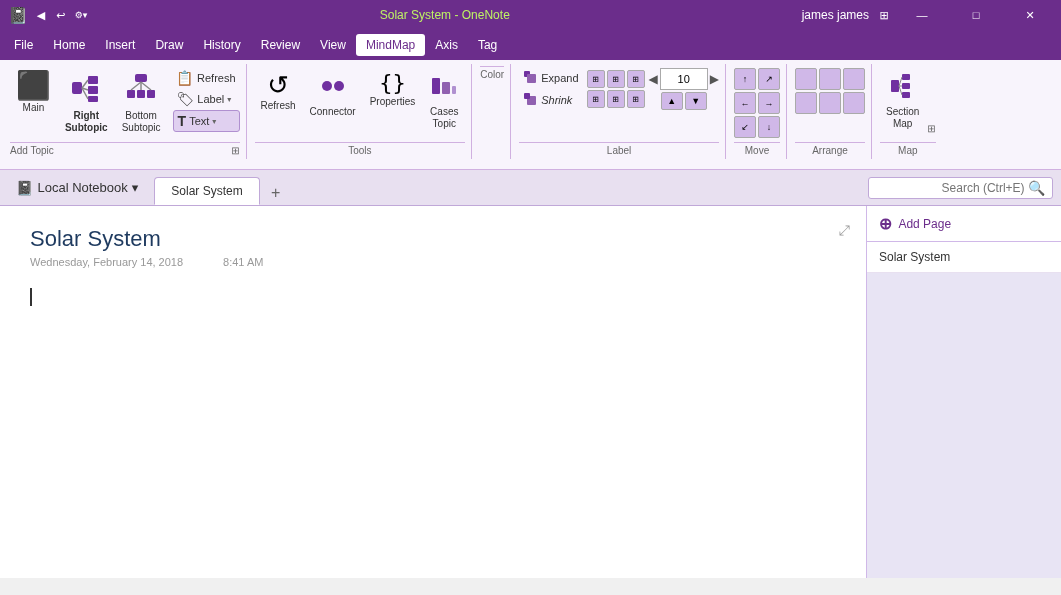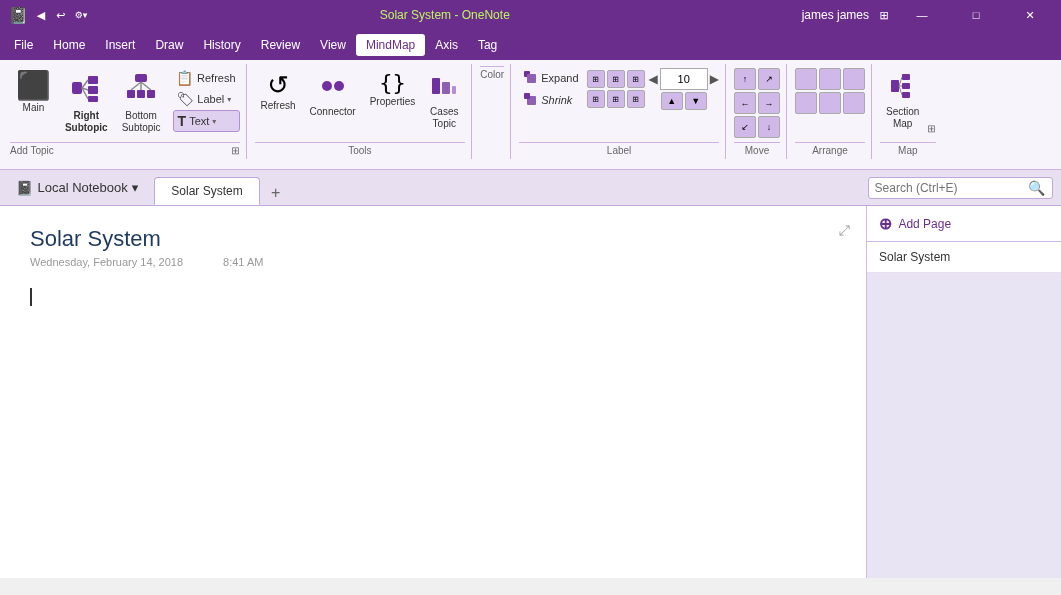--- a/index.html
+++ b/index.html
@@ -169,20 +169,21 @@
       border-radius: 3px;
       padding: 2px 6px;
       gap: 4px;
     }
     .search-input {
       border: none;
       outline: none;
       font-size: 12px;
       color: #999;
       width: 150px;
+      text-align: right;
     }
 
     
     .main-area {
       display: flex;
       height: calc(595px - 30px - 30px - 127px - 36px);
       background: white;
     }
     .content-area {
       flex: 1;

